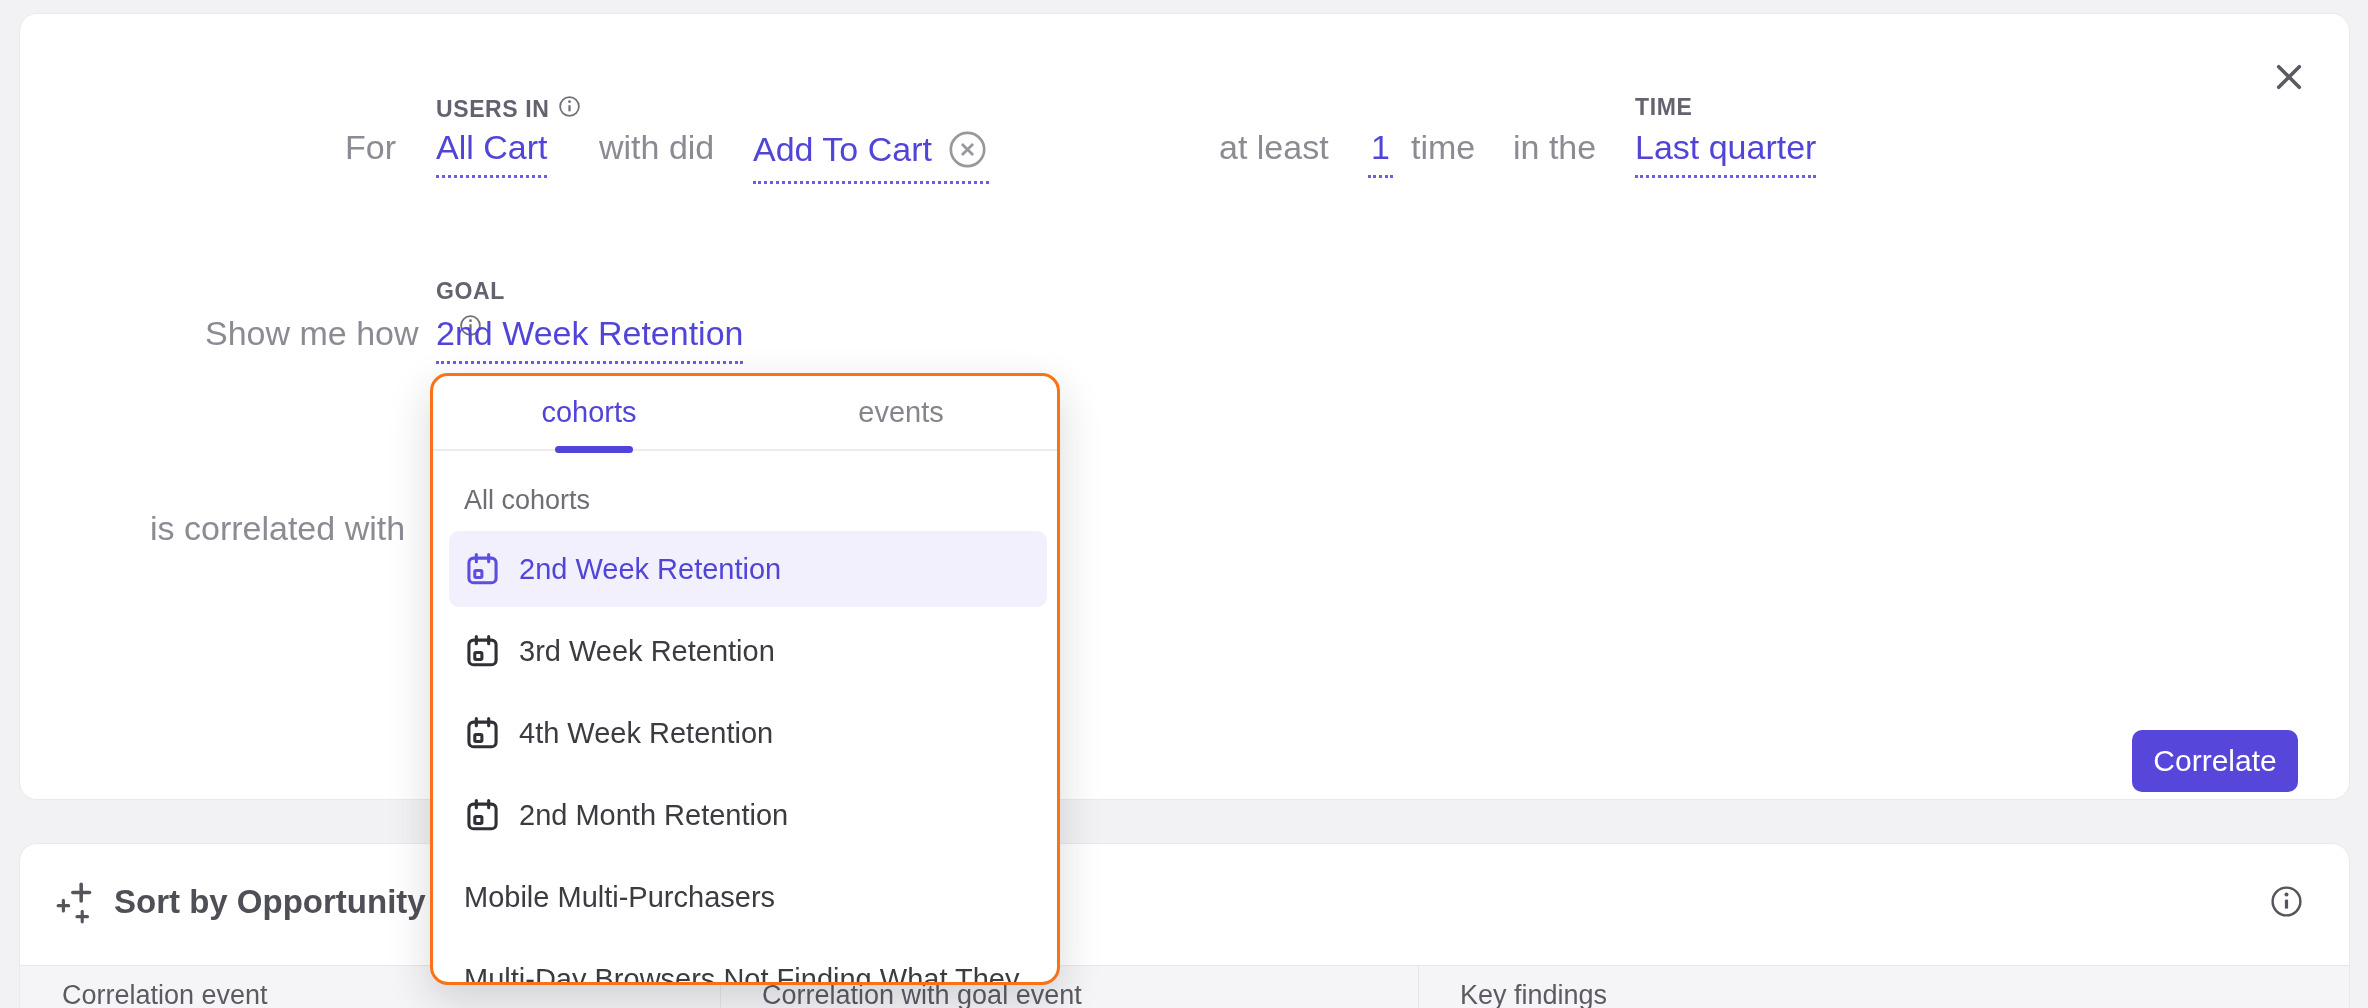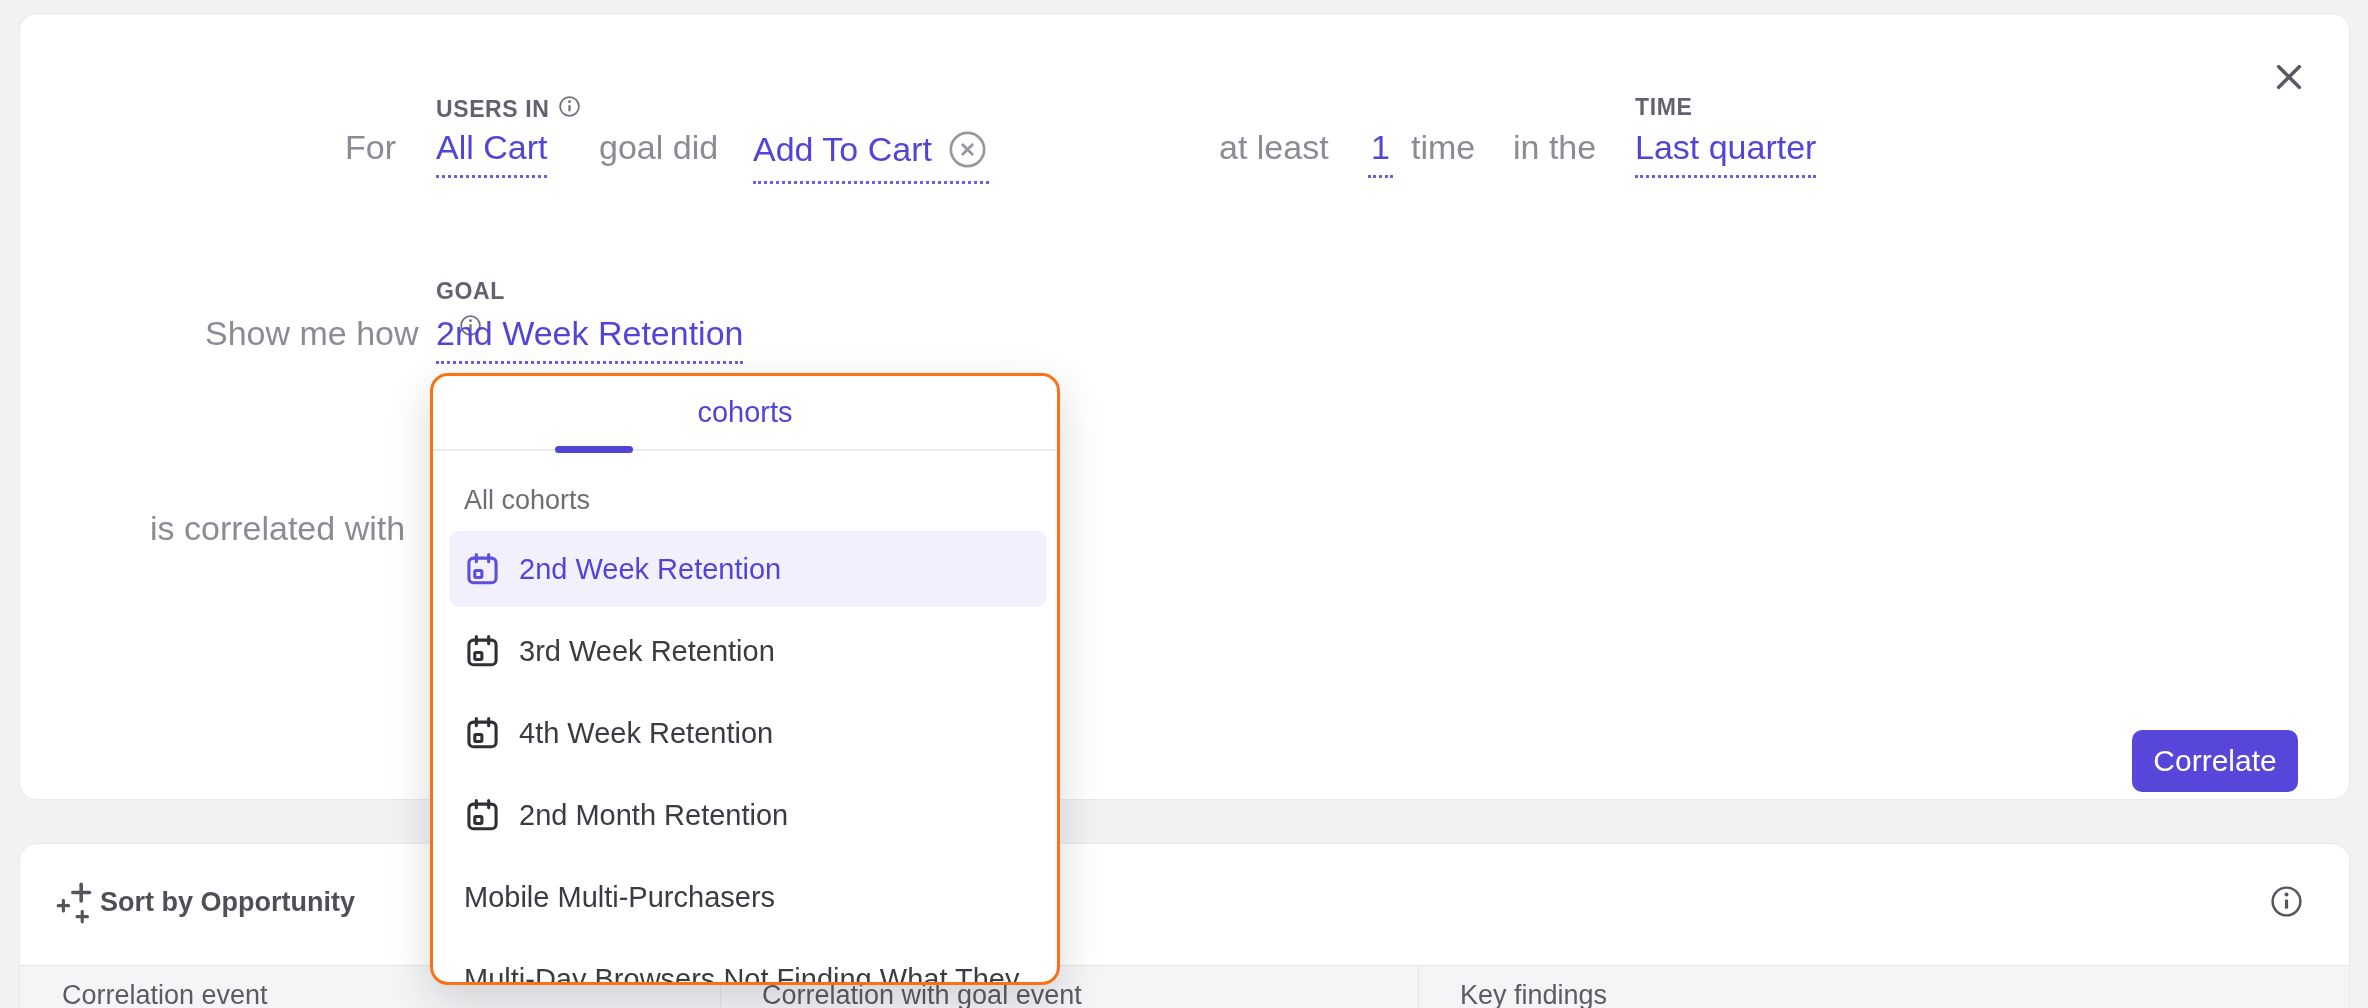--- a/index.html
+++ b/index.html
@@ -71,22 +71,22 @@
     box-sizing:border-box;border-radius:10px;
     font-size:29px;color:#3b3b41;cursor:pointer;white-space:nowrap;
   }
   .dd-item.selected{background:#f2f0fc;color:#5145d8;font-weight:500;}
   .dd-item .cal{line-height:0;color:#2f2f35;}
   .dd-item.selected .cal{color:#5b4ee0;}
   .dd-item.no-icon{padding-left:15px;}
 
   
   #sort-button{
-    display:flex;align-items:center;
-    color:#4f4f57;font-size:27px;font-weight:700;cursor:pointer;
+    display:flex;align-items:center;gap:14px;
+    color:#4f4f57;font-size:33px;font-weight:700;cursor:pointer;
   }
   #results-info{cursor:pointer;color:#55555c;line-height:0;}
   #header-row{
     position:absolute;left:0;top:121px;width:100%;height:99px;
     background:#f5f5f7;border-top:1px solid #e7e7ea;box-sizing:border-box;
   }
   .col-header{position:absolute;top:14px;font-size:27px;color:#5b5b63;white-space:nowrap;}
   .col-divider{position:absolute;top:0;width:1px;height:100%;background:#e5e5e8;}
 </style>
 </head>
@@ -112,21 +112,21 @@
           <circle cx="12" cy="7.4" r="1.35" fill="currentColor" stroke="none"></circle>
       </svg>
     </span>
   </div>
   <div class="abs field-label" style="left:1615px;top:80px;">
     <span>TIME</span>
   </div>
 
   <div class="abs gray-word" style="left:325px;top:114px;">For</div>
   <div class="abs purple-field" style="left:416px;top:114px;">All Cart</div>
-  <div class="abs gray-word" style="left:579px;top:114px;">goal did</div>
+  <div class="abs gray-word" style="left:579px;top:114px;">with did</div>
   <div class="abs purple-field" style="left:733px;top:114px;display:flex;align-items:center;gap:14px;padding-bottom:10px;">
     <span>Add To Cart</span>
     <span style="line-height:0;">
       <svg viewBox="0 0 24 24" width="43" height="43" fill="none" stroke="#97979d" stroke-width="1.5">
         <circle cx="12" cy="12" r="9.3"></circle>
           <line x1="8.9" y1="8.9" x2="15.1" y2="15.1"></line>
           <line x1="15.1" y1="8.9" x2="8.9" y2="15.1"></line>
       </svg>
     </span>
   </div>
@@ -195,20 +195,21 @@
     <div class="col-divider" style="left:1398px;"></div>
     <div class="col-header" style="left:42px;">Correlation event</div>
     <div class="col-header" style="left:742px;">Correlation with goal event</div>
     <div class="col-header" style="left:1440px;">Key findings</div>
   </div>
 </div>
 
 <div id="dropdown-panel" class="abs">
   <div id="tab-row">
     <div class="tab active">cohorts</div>
+    <div class="tab">events</div>
     <div id="tab-underline"></div>
   </div>
 
   <div class="abs" id="section-label">All cohorts</div>
 
   <div class="dd-item selected" style="top:155px;">
     <span class="cal">
       <svg viewBox="0 0 24 24" width="37" height="37" fill="none" stroke="currentColor" stroke-width="2">
         <rect x="3.2" y="4.6" width="17.6" height="16" rx="3"></rect>
         <line x1="8" y1="2.3" x2="8" y2="6.9" stroke-linecap="round"></line>

